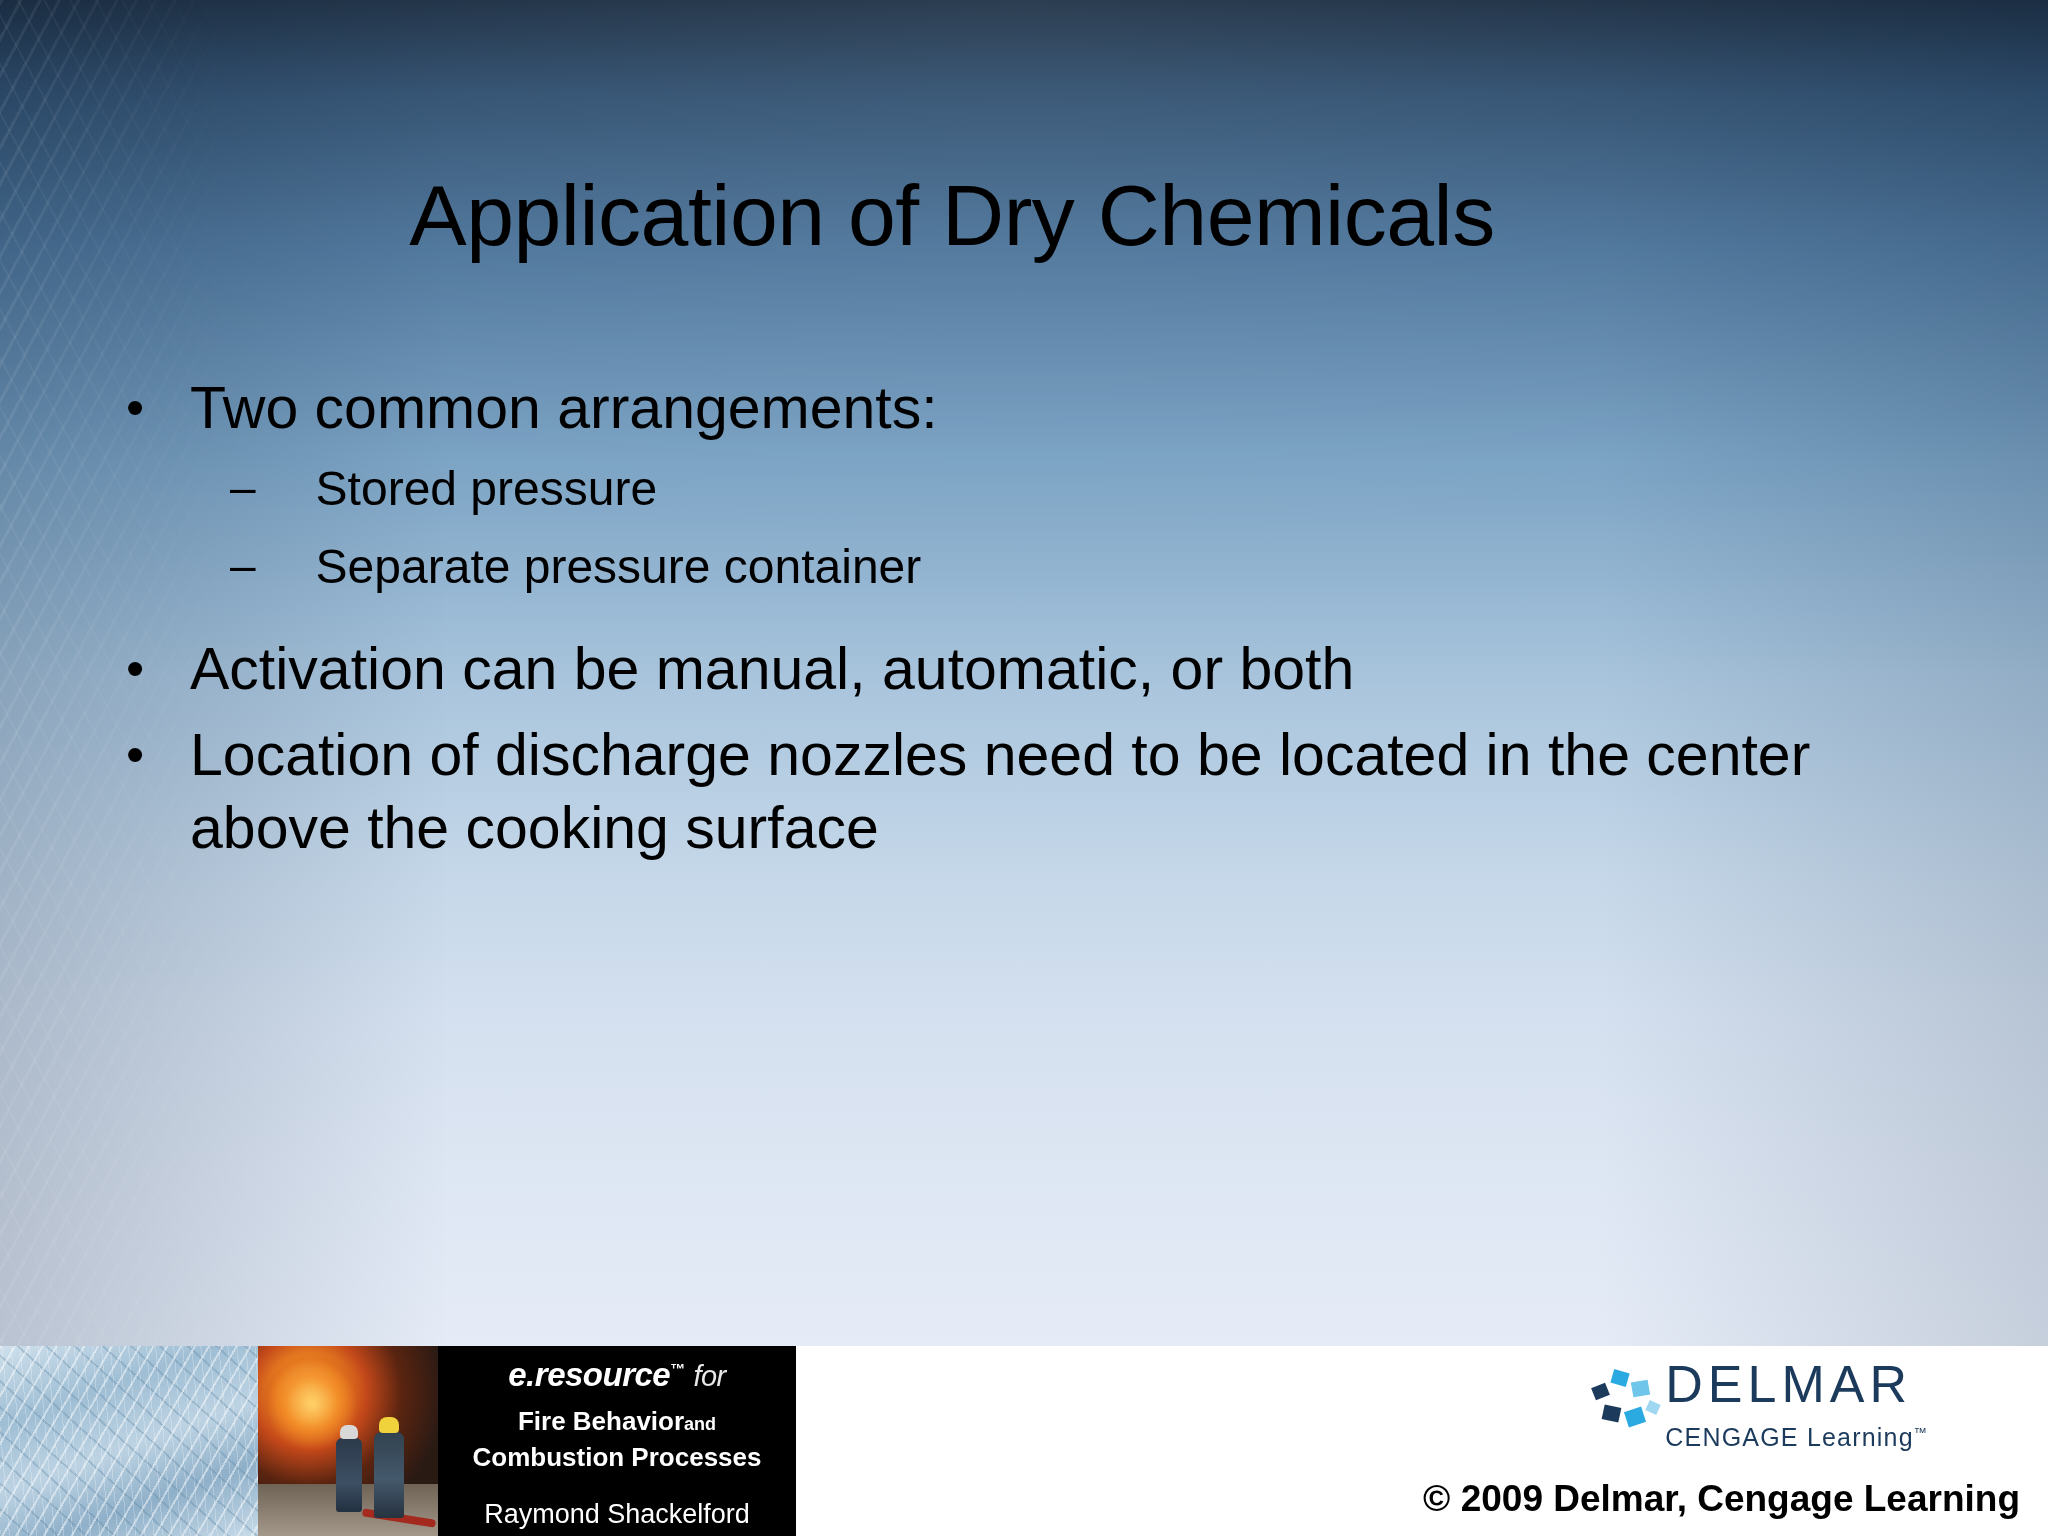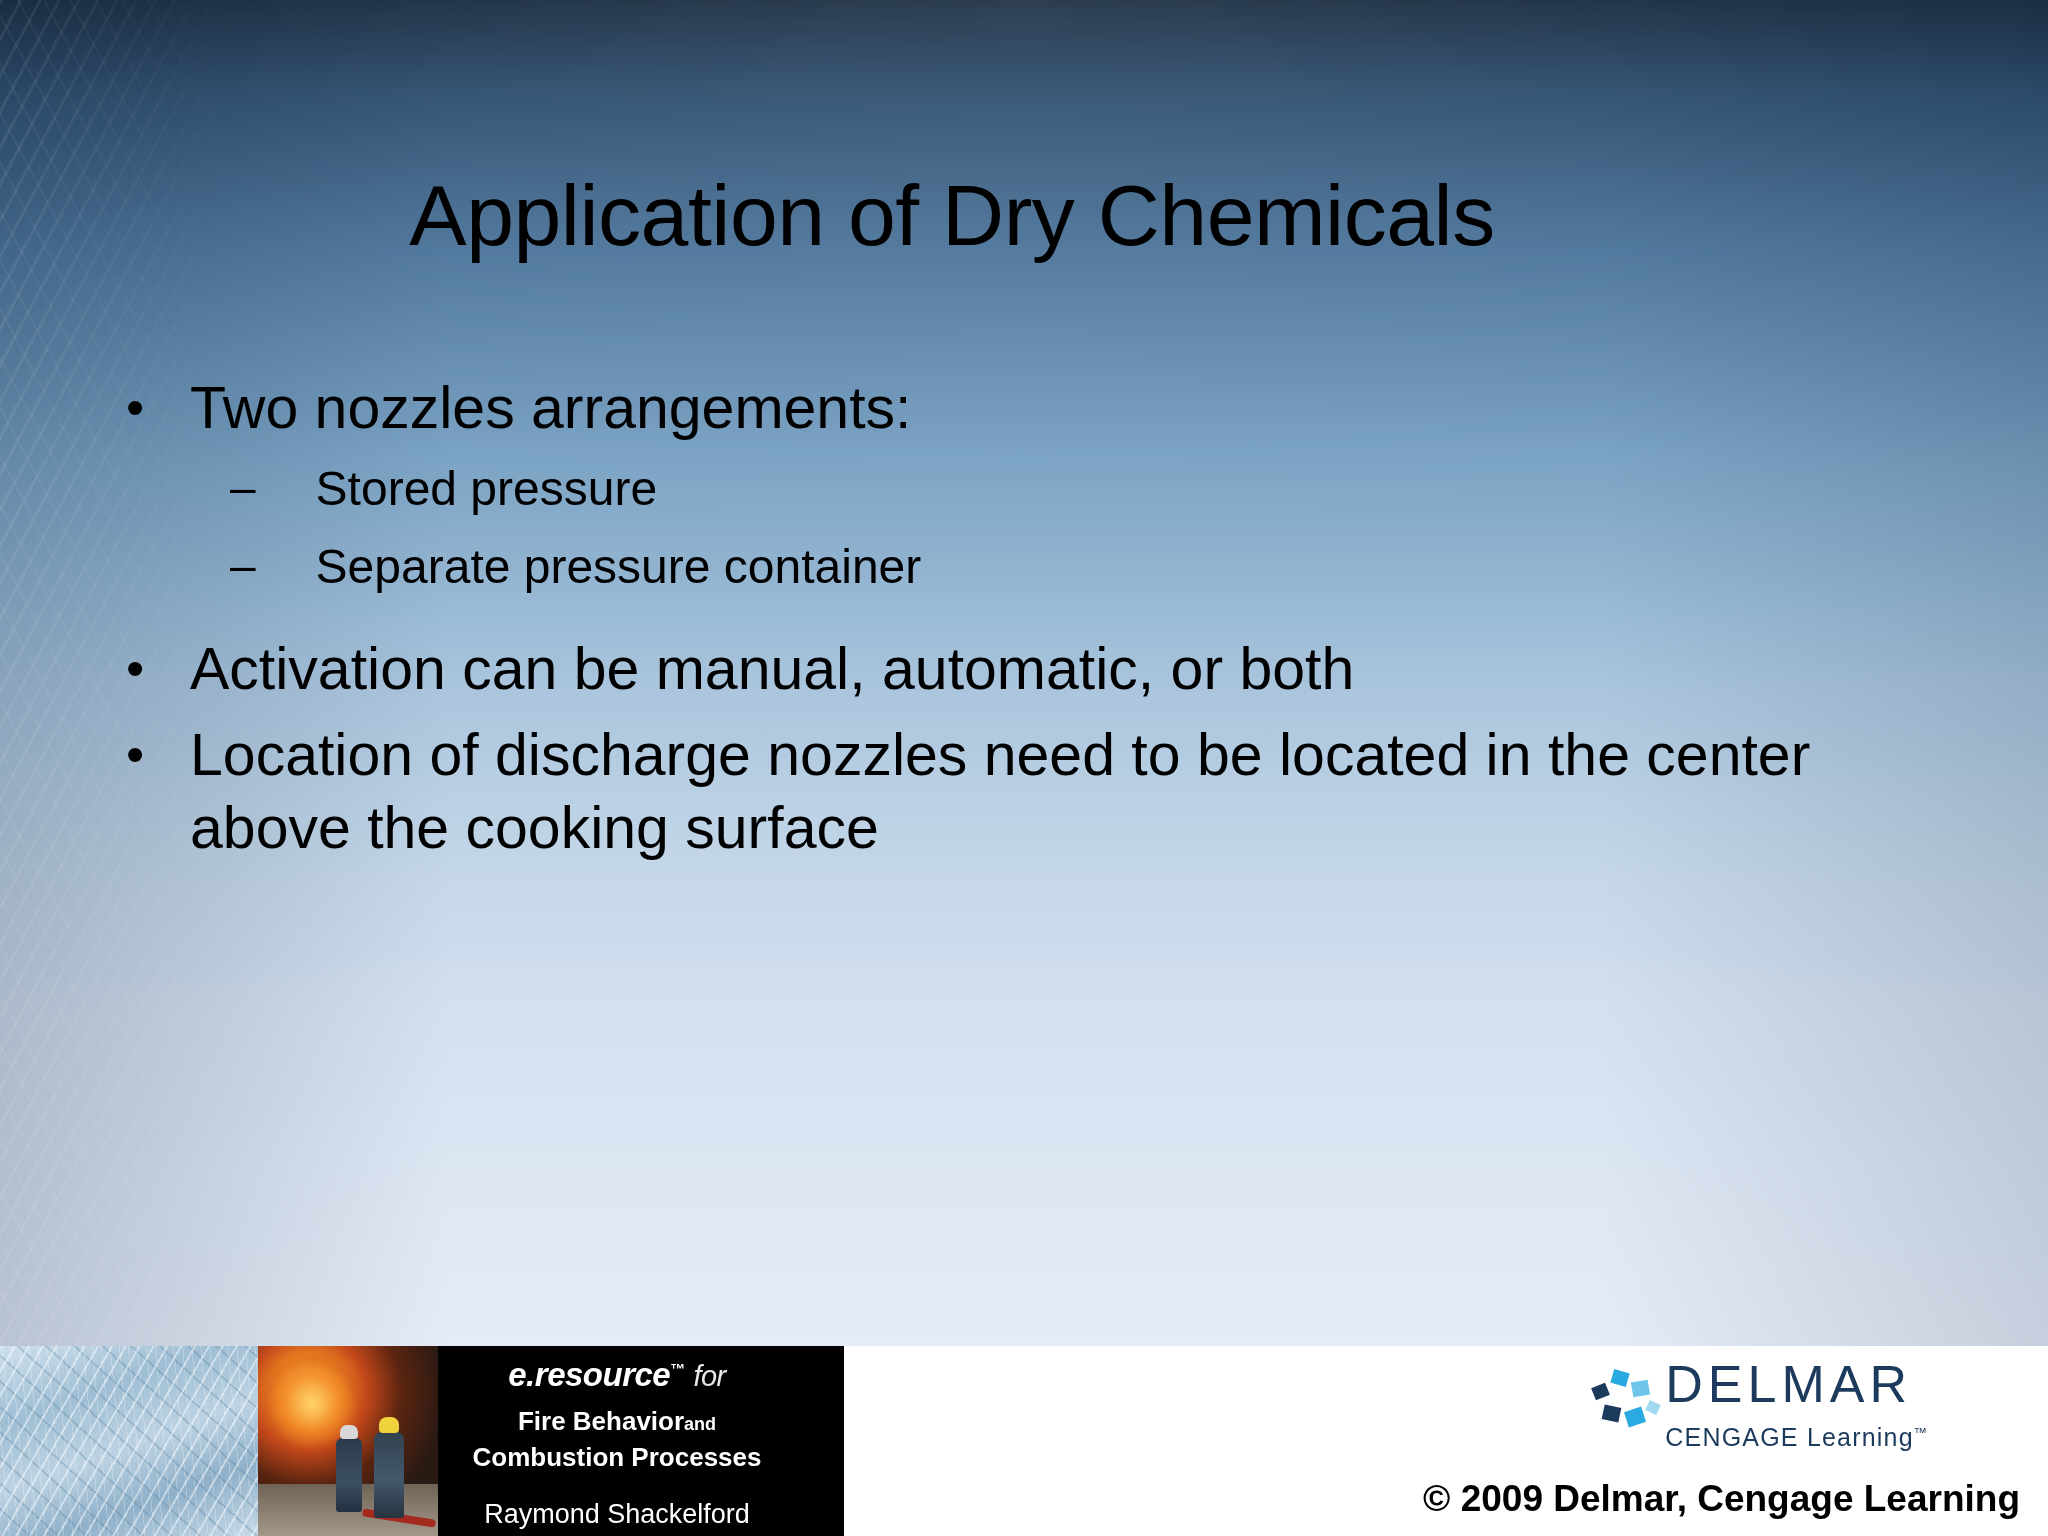--- a/index.html
+++ b/index.html
@@ -147,21 +147,20 @@
   }
 
   .book-cover {
     position: absolute;
     left: 258px;
     bottom: 0;
     width: 538px;
     height: 190px;
     background: #000000;
     overflow: hidden;
-    padding-left: 48px;
   }
   .cover-photo {
     position: absolute;
     left: 0;
     top: 0;
     width: 180px;
     height: 190px;
     background:
       radial-gradient(circle at 28% 24%, #ffd36b 0%, #f08a22 16%, #c3481a 30%, #5a2410 48%, #2a1a14 70%),
       linear-gradient(to bottom, #3a3026 0%, #55483a 55%, #7d7469 100%);
@@ -338,21 +337,21 @@
 
   <div class="sky-shade"></div>
   <div class="ice-edge"></div>
 
   <div class="title">Application of Dry Chemicals</div>
 
   <div class="body">
 
     <div class="bullet-l1">
       <span class="marker">•</span>
-      <span class="text">Two nozzles arrangements:</span>
+      <span class="text">Two common arrangements:</span>
     </div>
 
     <div class="bullet-l2">
       <span class="marker">–</span>
       <span class="text">Stored pressure</span>
     </div>
 
     <div class="bullet-l2">
       <span class="marker">–</span>
       <span class="text">Separate pressure container</span>

